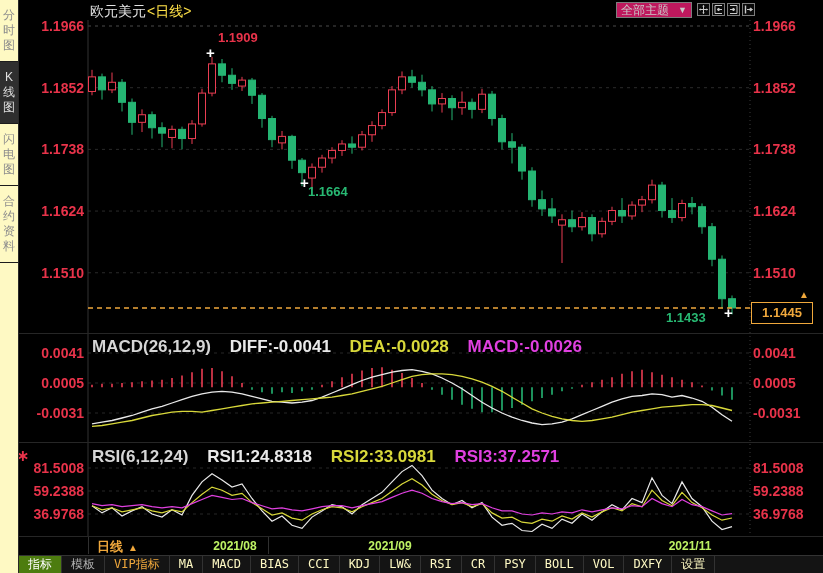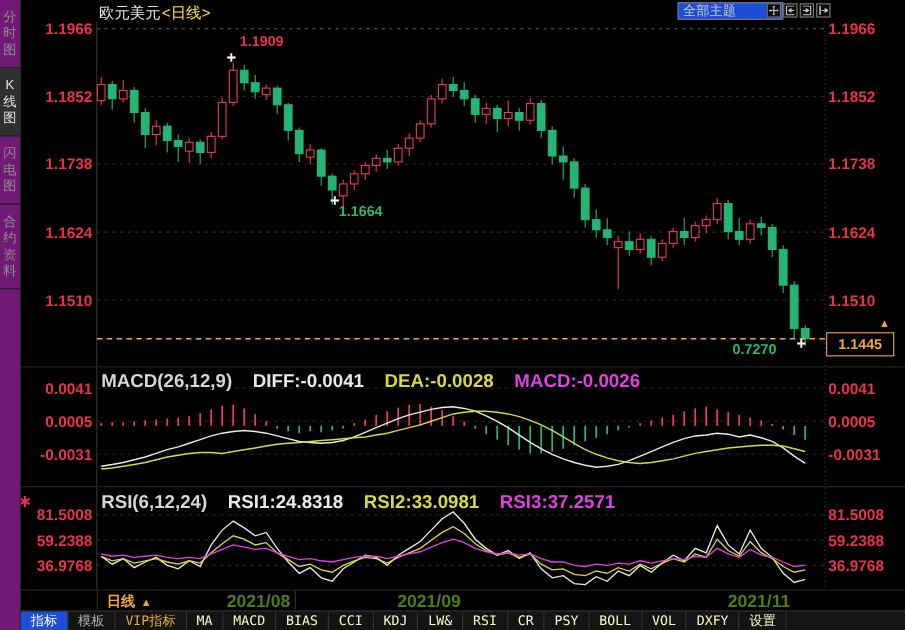--- a/index.html
+++ b/index.html
@@ -1,31 +1,31 @@
 <!DOCTYPE html>
 <html><head>
 <meta charset="utf-8">
 <style>
   html,body{margin:0;padding:0;}
   body{width:823px;height:573px;background:#000;overflow:hidden;position:relative;
        font-family:"Liberation Sans","DejaVu Sans",sans-serif;}
   #app{position:absolute;inset:0;width:823px;height:573px;}
   #chart-svg{position:absolute;left:0;top:0;z-index:1;}
   
-  #sidebar{position:absolute;left:0;top:0;width:19px;height:573px;background:#701a75;
+  #sidebar{position:absolute;left:0;top:0;width:19px;height:573px;background:#fef9c3;
            border-right:1px solid #282828;box-sizing:border-box;z-index:6;}
   .side-item{width:100%;padding:8px 0;color:#8d8d8d;font-size:12px;line-height:15px;
              text-align:center;word-break:break-all;border-bottom:1px solid #1c1c1c;}
   .side-item.active{background:#2f2f2f;color:#e0e0e0;}
   
   #title{position:absolute;left:90px;top:3px;font-size:14px;color:#e2e2e2;z-index:4;}
   #title .orange{color:#fde047;margin-left:1px;}
-  #theme-dd{position:absolute;left:616px;top:2px;width:96px;height:16px;border:1px solid #7d7d7d;
+  #theme-dd{position:absolute;left:616px;top:2px;width:76px;height:16px;border:1px solid #7d7d7d;
             color:#c9c9c9;font-size:12px;line-height:14px;display:flex;justify-content:space-between;
-            padding:0 4px;box-sizing:border-box;z-index:4;background:#1d4ed8;}
+            padding:0 4px;box-sizing:border-box;z-index:4;background:#be185d;}
   #theme-dd .arr{font-size:9px;}
   #winbtns{position:absolute;left:697px;top:3px;display:flex;gap:2px;z-index:4;}
   .wbtn{width:13px;height:13px;border:1px solid #7d7d7d;box-sizing:border-box;display:flex;
         align-items:center;justify-content:center;background:#0a0a0a;}
   
   .axlbl{position:absolute;font-weight:bold;font-size:14px;color:#e8334a;z-index:3;white-space:nowrap;}
   .axlbl.left{width:84px;text-align:right;}
   .axlbl.right{left:753px;}
   
   .ann{position:absolute;font-weight:bold;font-size:13px;z-index:4;white-space:nowrap;}
@@ -46,28 +46,28 @@
   #rsi-header{left:92px;top:447px;}
   .ind-header span{margin-right:14px;}
   .c-gray{color:#d6d6d6;} .c-white{color:#e9e9e9;} .c-yellow{color:#d8d83a;} .c-magenta{color:#e040e0;}
   #rsi-star{position:absolute;left:16px;top:446px;color:#e8334a;font-size:16px;font-weight:bold;z-index:4;}
   
   .hdiv{position:absolute;left:19px;right:0;height:1px;background:#262626;z-index:2;}
   .vdiv{position:absolute;width:1px;background:#303030;z-index:2;}
   
   #period{position:absolute;left:97px;top:538px;color:#f0a83c;font-weight:bold;font-size:13px;z-index:4;}
   #period .arr{font-size:10px;margin-left:5px;}
-  .dateLbl{position:absolute;top:539px;transform:translateX(-50%);color:#4d7c0f;
-           font-weight:bold;font-size:16px;z-index:3;}
+  .dateLbl{position:absolute;top:539px;transform:translateX(-50%);color:#bef264;
+           font-weight:bold;font-size:12px;z-index:3;}
   
   #tabs{position:absolute;left:19px;right:0;top:555px;height:18px;background:#141414;
         border-top:1px solid #333;display:flex;box-sizing:border-box;z-index:5;}
   .tab{padding:0 9px;font-family:"DejaVu Sans Mono","DejaVu Sans",monospace;font-size:12px;
        line-height:17px;color:#fef9c3;border-right:1px solid #323232;white-space:nowrap;}
-  .tab.selected{background:#1d4ed8;color:#fff;}
+  .tab.selected{background:#4d7c0f;color:#fff;}
   .tab.vip{color:#f0a83c;}
   .tab.dim{color:#b0b0b0;}
 </style>
 </head>
 <body>
 
 <div id="app">
 
   <svg id="chart-svg" width="823" height="573">
       <line x1="88" x2="750" y1="26" y2="26" stroke="#4a4a4a" stroke-dasharray="3,4" stroke-width="1"></line>
@@ -324,21 +324,21 @@
         <path d="M1.5 0.5v8" stroke="#c9c9c9" stroke-width="1.4" fill="none"></path>
         <path d="M3 4.5h3.5M8.5 4.5l-2.3-1.5v3z" stroke="#c9c9c9" stroke-width="1" fill="#c9c9c9"></path>
       </svg>
     </div>
   </div>
 
   <div id="ann-high" class="ann">1.1909</div>
   <div id="cross-high" class="cross">+</div>
   <div id="ann-low1" class="ann">1.1664</div>
   <div id="cross-low1" class="cross">+</div>
-  <div id="ann-low2" class="ann">0.7270</div>
+  <div id="ann-low2" class="ann">1.1433</div>
   <div id="cross-low2" class="cross">+</div>
   <div id="price-box">1.1445</div>
   <div id="price-marker">▲</div>
 
   <div class="hdiv" style="top:333px"></div>
   <div class="hdiv" style="top:442px"></div>
   <div class="hdiv" style="top:536px"></div>
   <div class="vdiv" style="left:88px;top:537px;height:17px"></div>
   <div class="vdiv" style="left:268px;top:537px;height:17px"></div>
 

